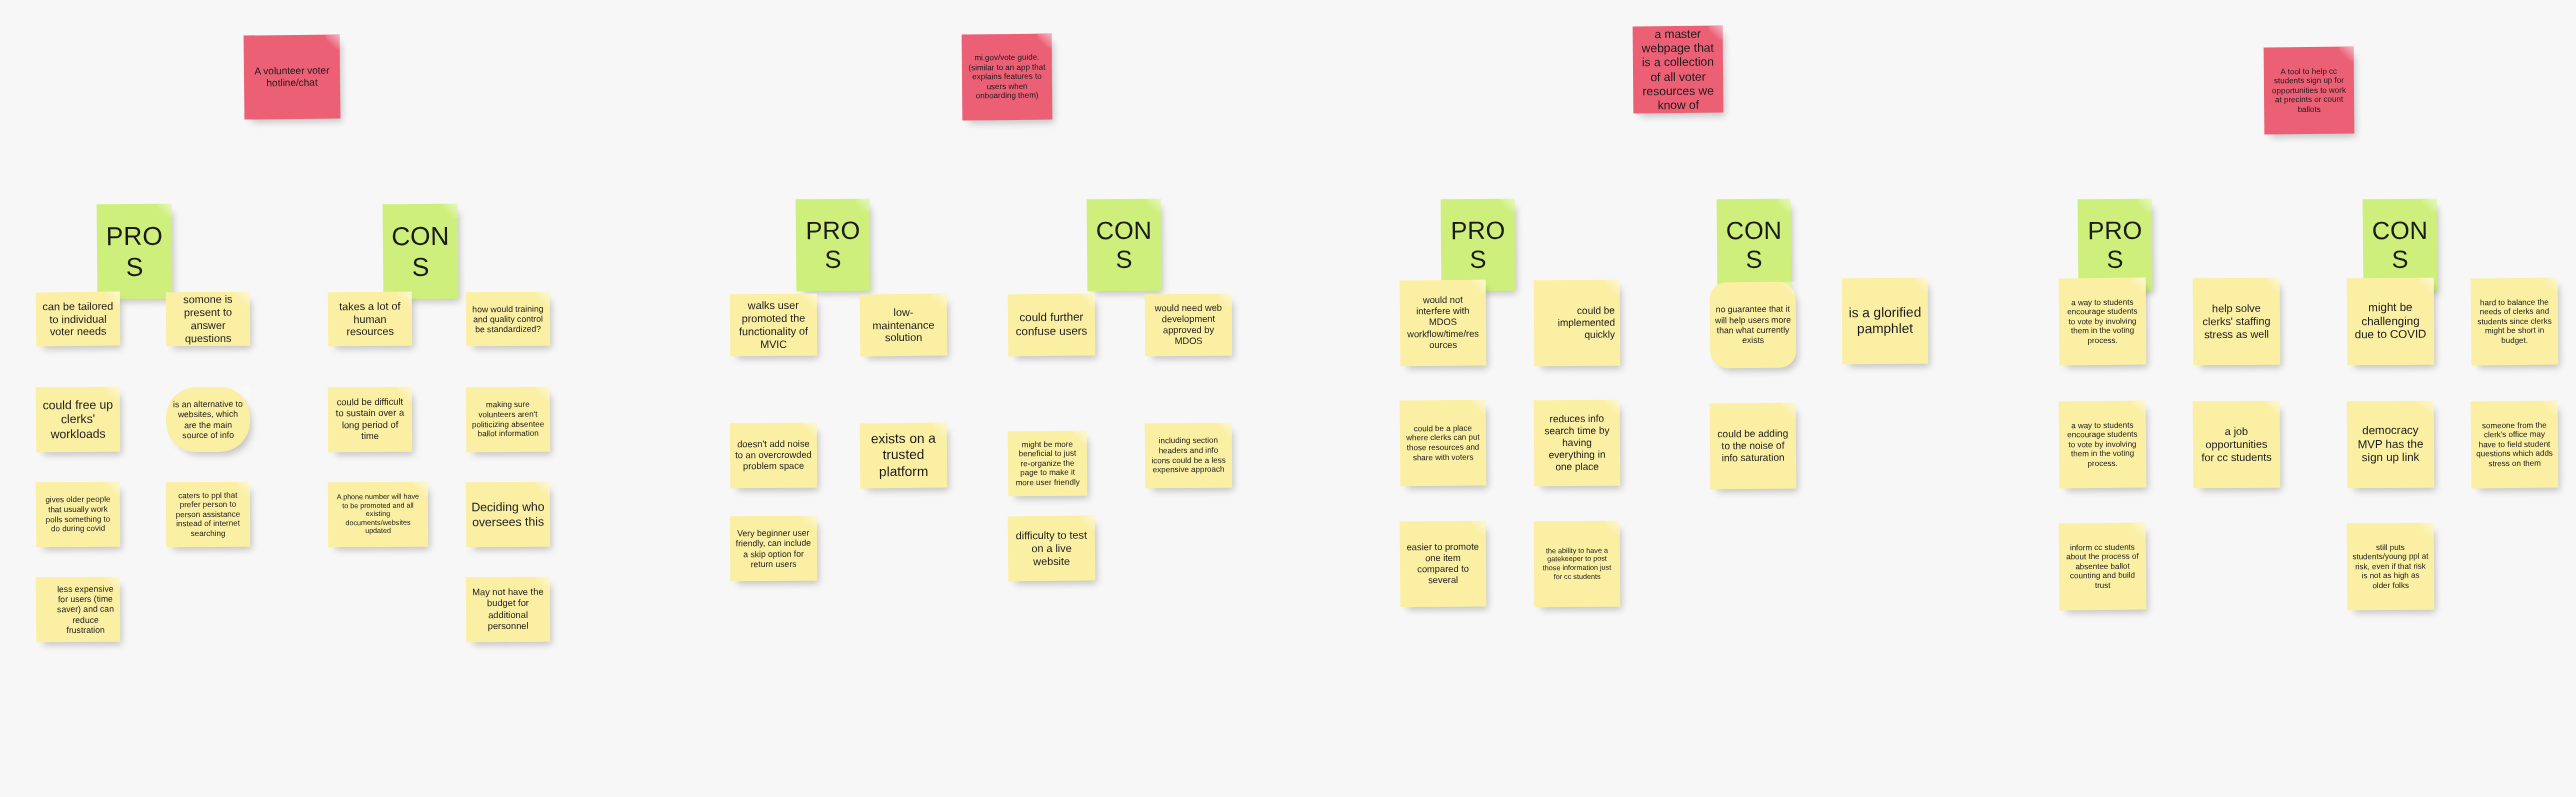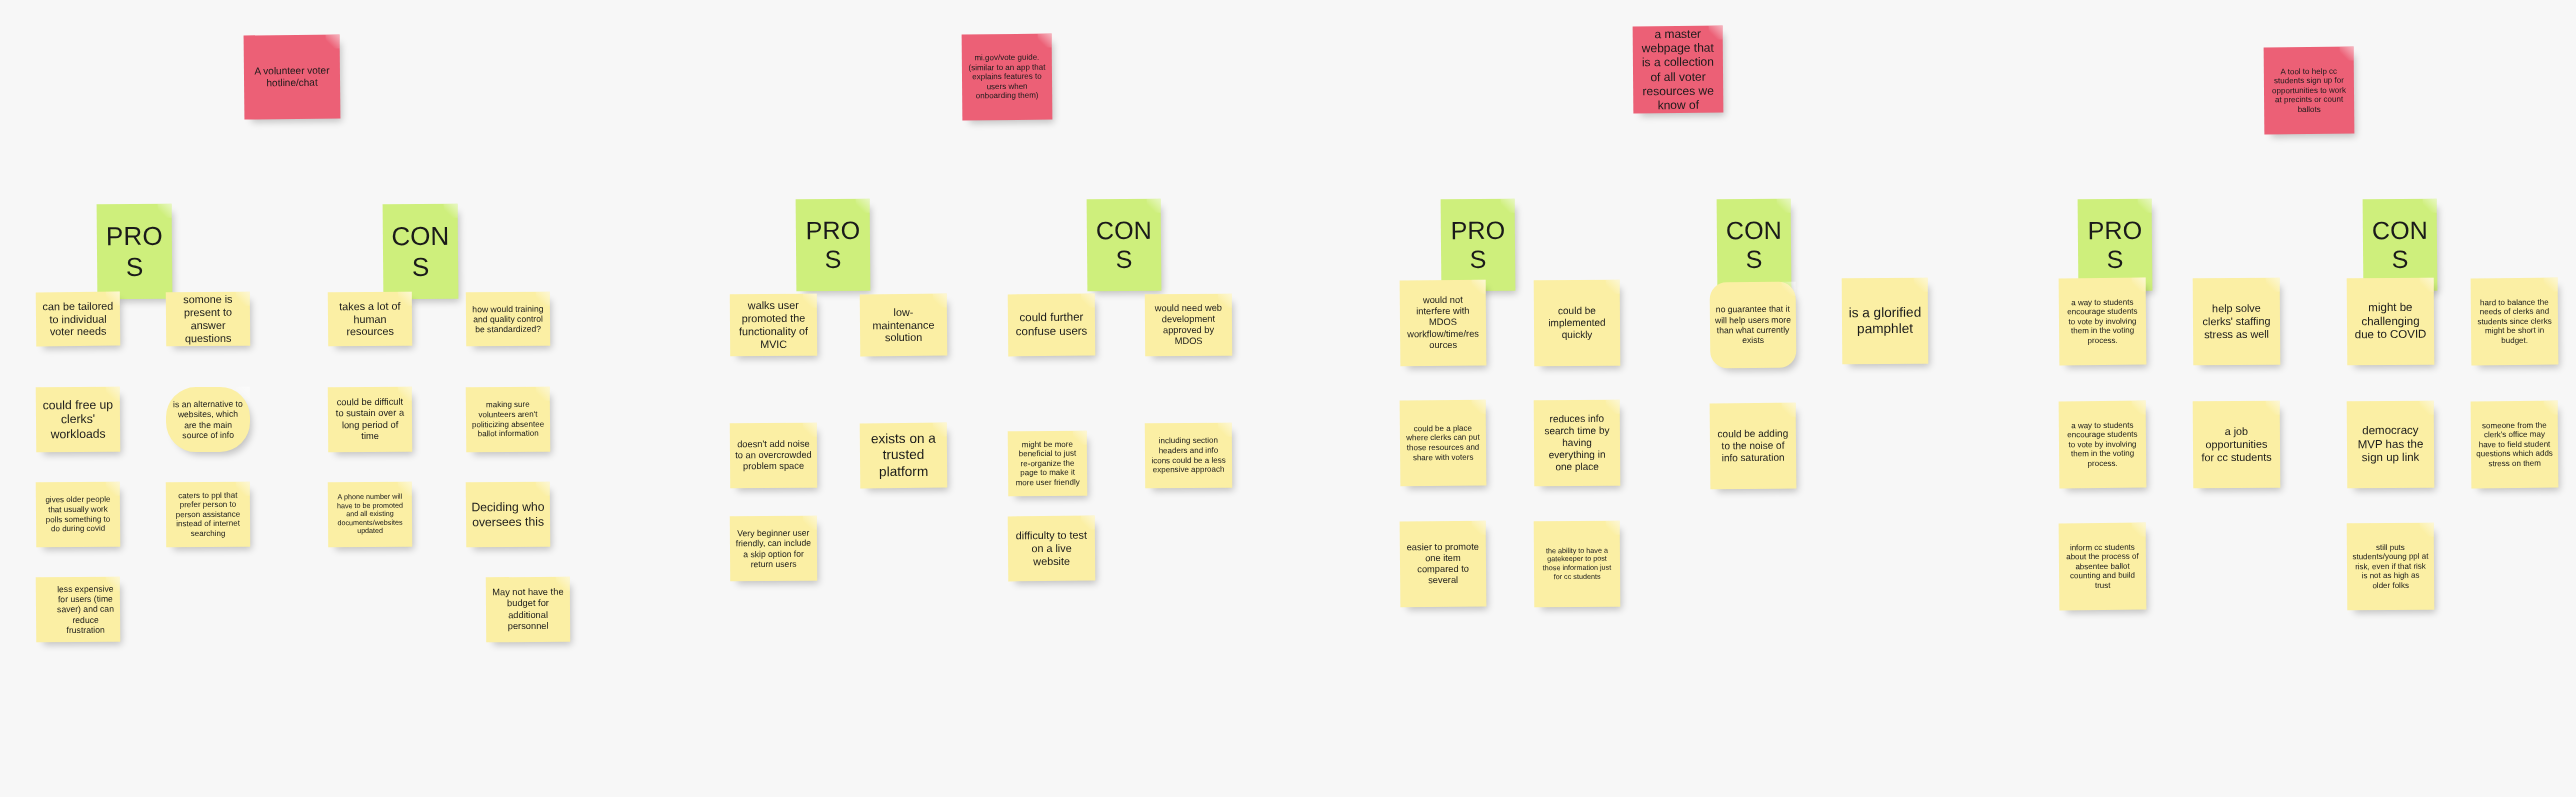--- a/index.html
+++ b/index.html
@@ -102,27 +102,27 @@
     </div>
     <div class="note yellow idea-note" style="left: 466px; top: 292px; width: 84px; height: 54px; font-size: 8.6px; transform: rotate(-0.5deg);">
       <span class="txt">how would training and quality control be standardized?</span>
     </div>
     <div class="note yellow idea-note" style="left: 328px; top: 387px; width: 84px; height: 65px; font-size: 9.3px; transform: rotate(-0.4deg);">
       <span class="txt">could be difficult to sustain over a long period of time</span>
     </div>
     <div class="note yellow idea-note" style="left: 466px; top: 387px; width: 84px; height: 65px; font-size: 8px; transform: rotate(-0.5deg);">
       <span class="txt">making sure volunteers aren't politicizing absentee ballot information</span>
     </div>
-    <div class="note yellow idea-note" style="left: 328px; top: 482px; width: 84px; height: 65px; font-size: 7.2px; transform: rotate(-0.4deg);">
+    <div class="note yellow idea-note" style="left: 328px; top: 482px; width: 100px; height: 65px; font-size: 7.2px; transform: rotate(-0.4deg);">
       <span class="txt">A phone number will have to be promoted and all existing documents/websites updated</span>
     </div>
     <div class="note yellow idea-note" style="left: 466px; top: 482px; width: 84px; height: 65px; font-size: 12.2px; transform: rotate(-0.5deg);">
       <span class="txt">Deciding who oversees this</span>
     </div>
-    <div class="note yellow idea-note" style="left: 466px; top: 577px; width: 84px; height: 65px; font-size: 9.3px; transform: rotate(-0.4deg); margin-left: 20px;">
+    <div class="note yellow idea-note" style="left: 466px; top: 577px; width: 84px; height: 65px; font-size: 9.3px; transform: rotate(-0.4deg);">
       <span class="txt">May not have the budget for additional personnel</span>
     </div>
     <div class="note pink idea-note-top" style="left: 962px; top: 34px; width: 90px; height: 86px; font-size: 8px; transform: rotate(-0.5deg);">
       <span class="txt">mi.gov/vote guide. (similar to an app that explains features to users when onboarding them)</span>
     </div>
     <div class="note green header-note" style="left: 796px; top: 154px; width: 74px; height: 92px; font-size: 25px; transform: rotate(-0.5deg);">
       <span class="txt">PROS</span>
     </div>
     <div class="note green header-note" style="left: 1087px; top: 154px; width: 74px; height: 92px; font-size: 25px; transform: rotate(-0.5deg);">
       <span class="txt">CONS</span>
@@ -162,21 +162,21 @@
     </div>
     <div class="note green header-note" style="left: 1441px; top: 154px; width: 74px; height: 92px; font-size: 25px; transform: rotate(-0.5deg);">
       <span class="txt">PROS</span>
     </div>
     <div class="note green header-note" style="left: 1717px; top: 154px; width: 74px; height: 92px; font-size: 25px; transform: rotate(-0.5deg);">
       <span class="txt">CONS</span>
     </div>
     <div class="note yellow idea-note" style="left: 1400px; top: 280px; width: 86px; height: 86px; font-size: 9.3px; transform: rotate(-0.5deg);">
       <span class="txt">would  not interfere with MDOS workflow/time/resources</span>
     </div>
-    <div class="note yellow idea-note" style="left: 1534px; top: 280px; width: 86px; height: 86px; font-size: 10px; transform: rotate(-0.4deg);">
+    <div class="note yellow idea-note" style="left: 1534px; top: 280px; width: 86px; height: 86px; font-size: 10px; transform: rotate(-0.4deg); text-align: right;">
       <span class="txt">could be implemented quickly</span>
     </div>
     <div class="note yellow idea-note" style="left: 1400px; top: 400px; width: 86px; height: 86px; font-size: 8px; transform: rotate(-0.5deg);">
       <span class="txt">could be a place where clerks can put those resources and share with voters</span>
     </div>
     <div class="note yellow idea-note" style="left: 1534px; top: 400px; width: 86px; height: 86px; font-size: 10px; transform: rotate(-0.4deg);">
       <span class="txt">reduces info search time by having everything in one place</span>
     </div>
     <div class="note yellow idea-note" style="left: 1400px; top: 521px; width: 86px; height: 86px; font-size: 9.3px; transform: rotate(-0.5deg);">
       <span class="txt">easier to promote one item compared to several</span>

